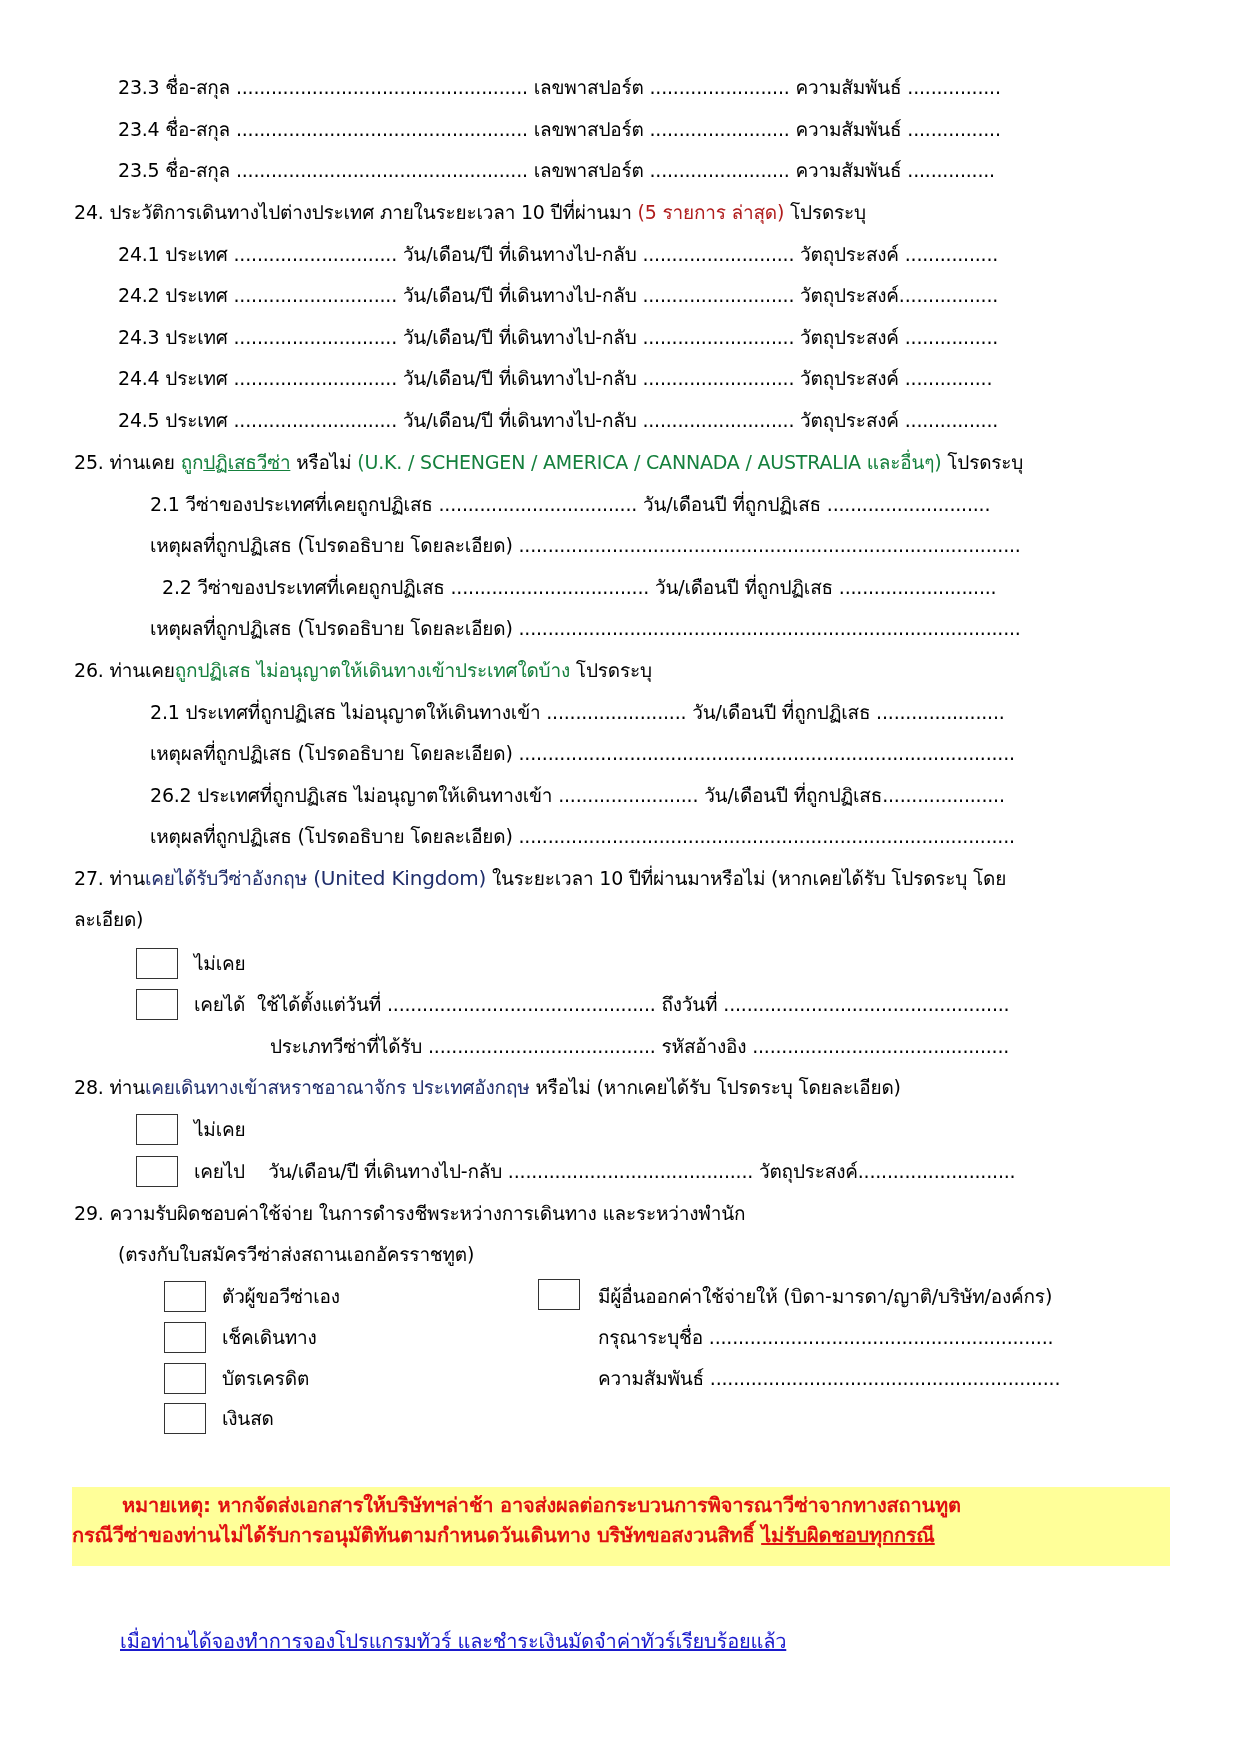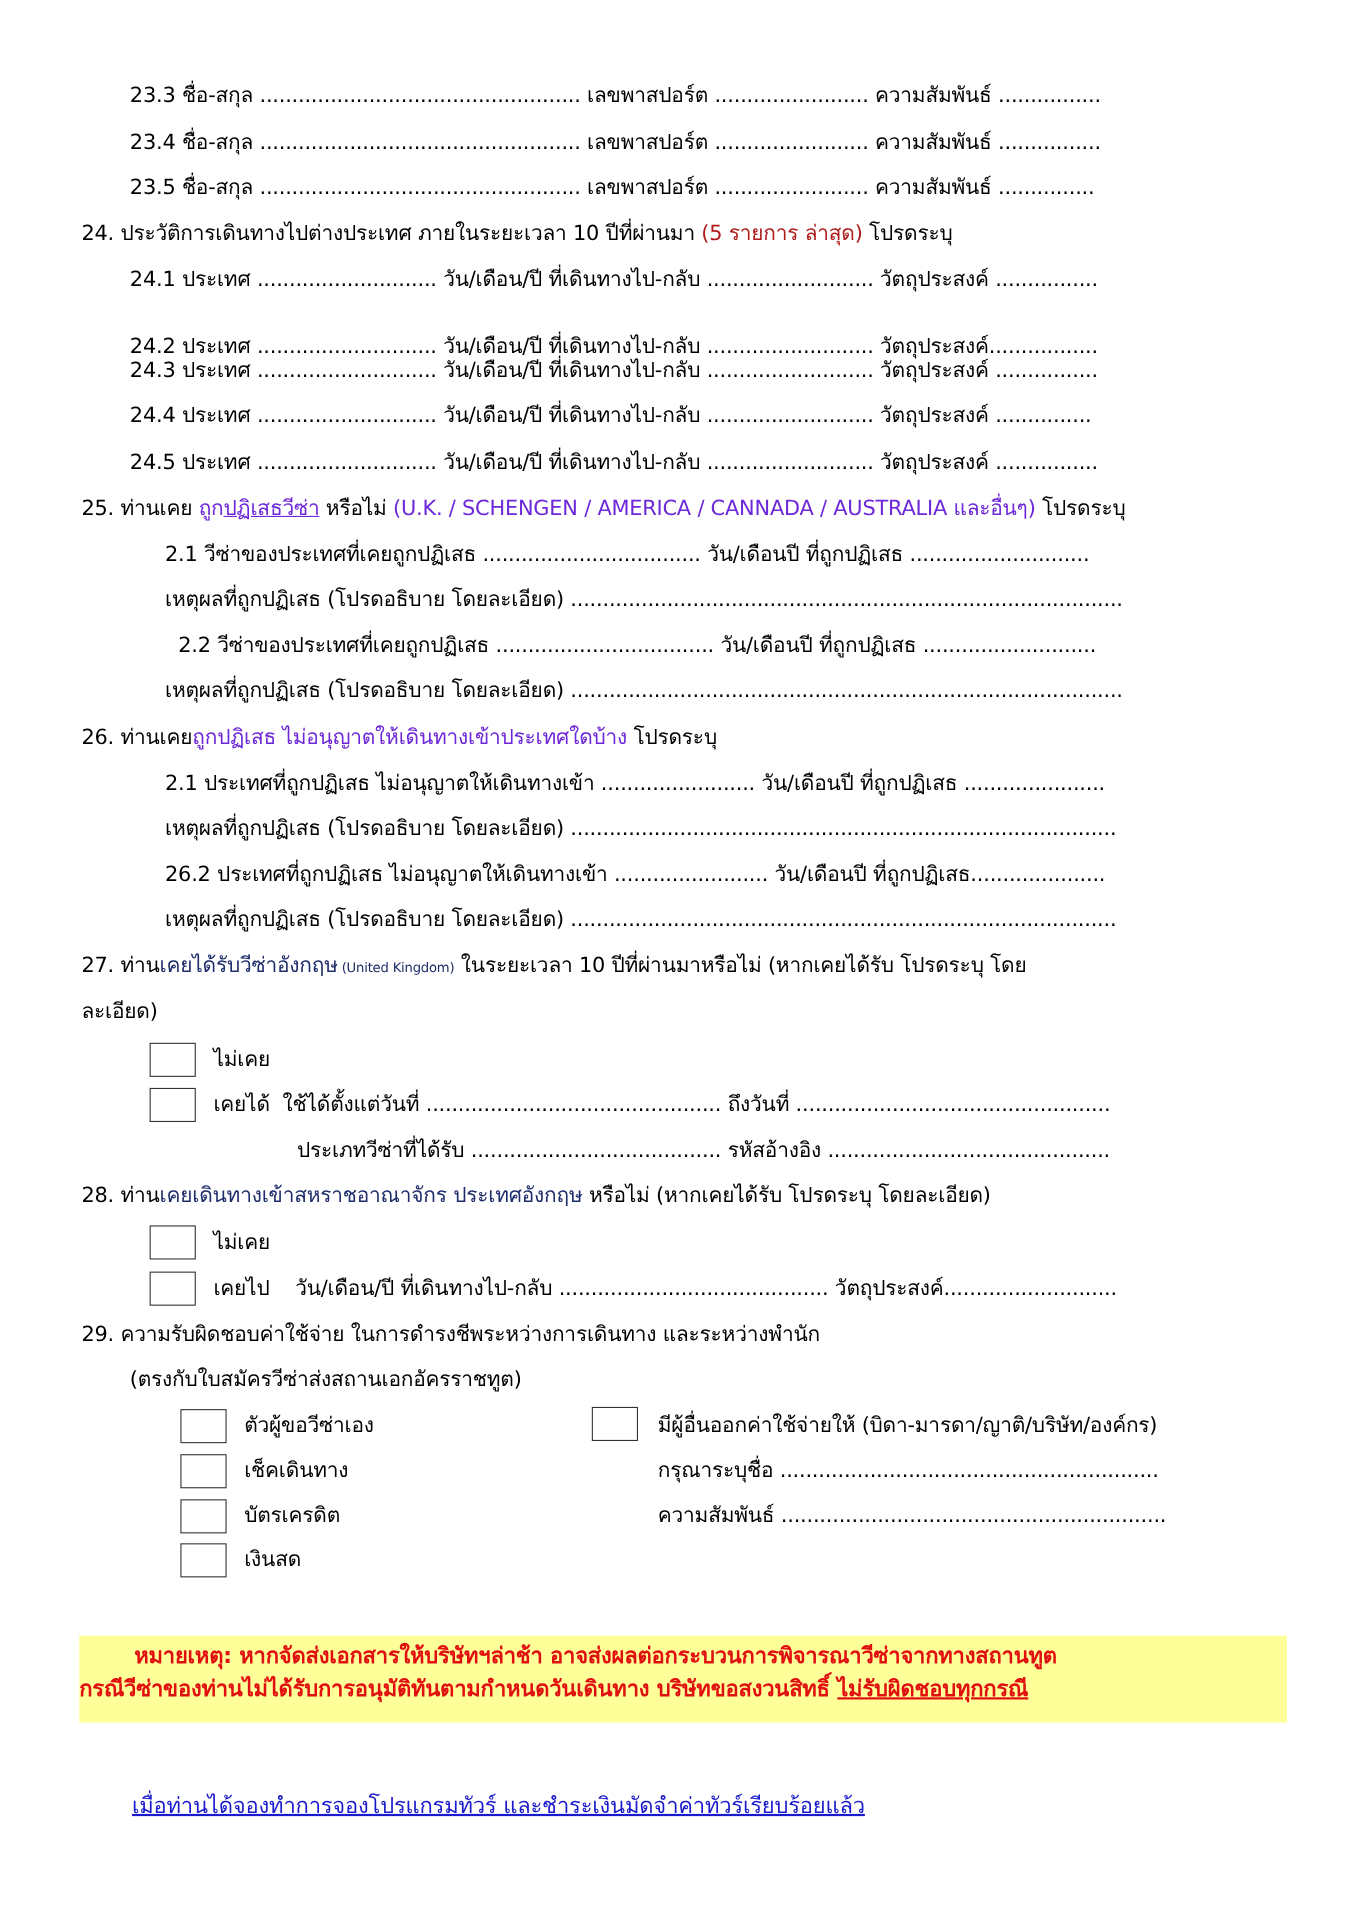--- a/index.html
+++ b/index.html
@@ -1,24 +1,24 @@
 <!DOCTYPE html>
 <html><head>
 <meta charset="utf-8">
 <style>
   html, body { margin:0; padding:0; }
   body { width:1241px; height:1755px; background:#ffffff; position:relative; overflow:hidden;
          font-family:"DejaVu Sans", sans-serif; color:#000; }
   .ln { position:absolute; font-size:19px; line-height:26px; white-space:nowrap; letter-spacing:-0.2px;text-align:center; }
   .ln span { display:inline; }
-  .red { color:#6d28d9; }
+  .red { color:#15803d; }
   .dred { color:#b01c1c; }
   .navy { color:#1f2d6b; }
   .u { text-decoration:underline;margin-top:16px; }
-  .small { font-size:12px; }
+  .small { font-size:20px; }
   .cb { position:absolute; width:42px; height:31px; border:1.5px solid #333; box-sizing:border-box; background:#fff; }
   .note { position:absolute; left:72px; top:1487px; width:1098px; height:79px; background:#ffff99; }
   .note .ln { font-size:20px; color:#e01010; font-weight:bold; }
   .link { color:#1a1acc; text-decoration:underline; }
 </style>
 </head>
 <body>
 
 <div class="ln" style="left:118px;top:74px;">
   <span>23.3 ชื่อ-สกุล ..................................................</span>
@@ -37,21 +37,21 @@
 </div>
 
 <div class="ln" style="left:74px;top:199px;">
   <span>24. ประวัติการเดินทางไปต่างประเทศ ภายในระยะเวลา 10 ปีที่ผ่านมา </span><span class="dred">(5 รายการ ล่าสุด)</span><span> โปรดระบุ</span>
 </div>
 <div class="ln" style="left:118px;top:241px;">
   <span>24.1 ประเทศ ............................</span>
   <span>วัน/เดือน/ปี ที่เดินทางไป-กลับ ..........................</span>
   <span>วัตถุประสงค์ ................</span>
 </div>
-<div class="ln" style="left:118px;top:282px;margin-top:20px;">
+<div class="ln" style="left:118px;top:282px;">
   <span>24.2 ประเทศ ............................</span>
   <span>วัน/เดือน/ปี ที่เดินทางไป-กลับ ..........................</span>
   <span>วัตถุประสงค์.................</span>
 </div>
 <div class="ln" style="left:118px;top:324px;">
   <span>24.3 ประเทศ ............................</span>
   <span>วัน/เดือน/ปี ที่เดินทางไป-กลับ ..........................</span>
   <span>วัตถุประสงค์ ................</span>
 </div>
 <div class="ln" style="left:118px;top:365px;">

